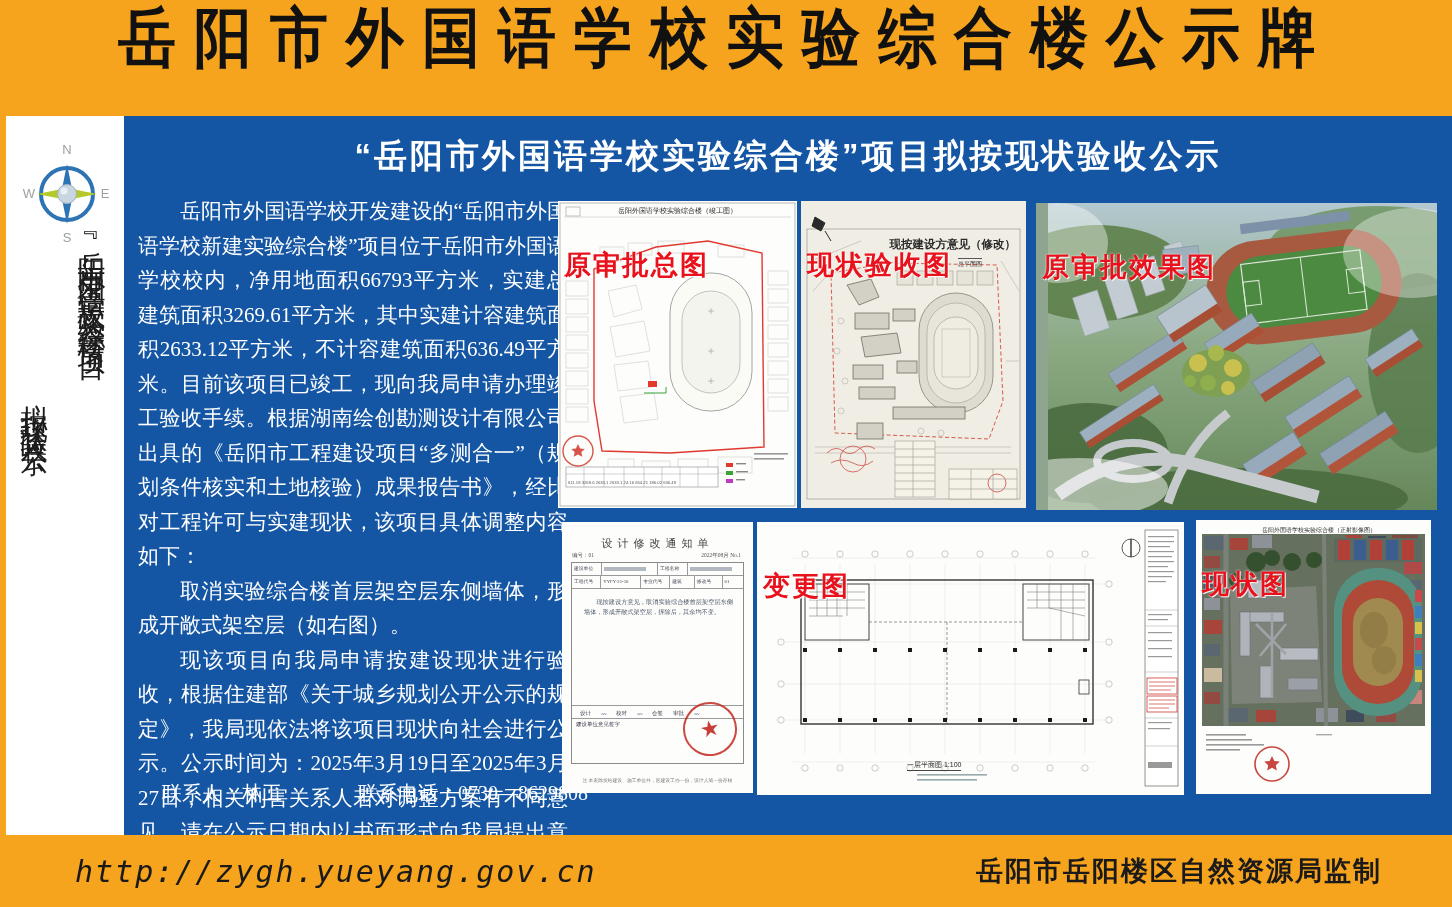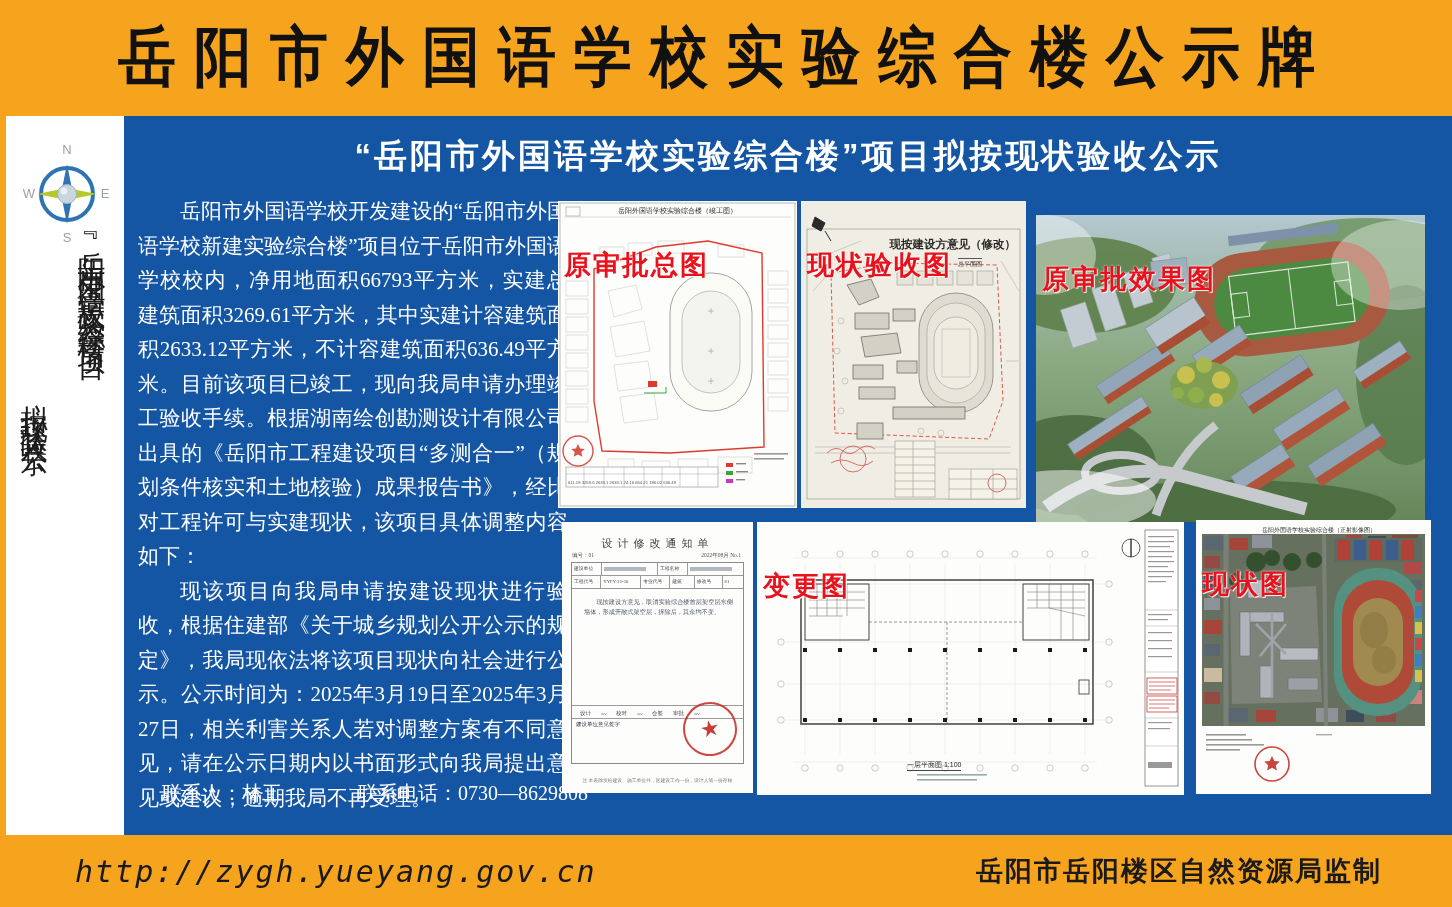--- a/index.html
+++ b/index.html
@@ -3,21 +3,21 @@
 <meta charset="utf-8">
 <style>
   html,body{margin:0;padding:0;background:#444;}
   .poster{position:relative;width:1452px;height:907px;background:#1456A4;overflow:hidden;
           font-family:"Liberation Serif",serif;}
   
   .left-edge{position:absolute;left:0;top:0;width:6px;height:907px;background:#F6A31D;}
 
   
   .header{position:absolute;left:0;top:0;width:1452px;height:116px;background:#F6A31D;
-          display:flex;align-items:center;justify-content:center;}
+          display:flex;align-items:flex-start;justify-content:center;}
   .header h1{margin:0;font-family:"Liberation Sans",sans-serif;font-weight:900;color:#111;
              font-size:58px;letter-spacing:18px;white-space:nowrap;transform:scaleY(1.12);}
 
   
   .sidebar{position:absolute;left:6px;top:116px;width:118px;height:719px;background:#fff;}
   .compass{position:absolute;left:14px;top:22px;}
   .vtext{writing-mode:vertical-rl;text-orientation:upright;color:#1c1c1c;white-space:nowrap;}
   .vmain{position:absolute;top:106px;right:14px;font-size:28px;letter-spacing:7px;}
   .vsub{position:absolute;top:266px;left:10px;font-size:27px;letter-spacing:7px;}
 
@@ -35,21 +35,21 @@
   
   .panel{position:absolute;margin:0;padding:0;background:#fdfdfb;}
   .panel svg{display:block;}
   .panel-label{position:absolute;top:6px;left:6px;font-family:"Liberation Sans",sans-serif;
                font-weight:900;font-size:27px;letter-spacing:2px;color:#E8111C;white-space:nowrap;
                text-shadow:0 0 2px rgba(255,255,255,.95),1px 1px 0 rgba(255,255,255,.85);margin-top:40px;}
   .dwg-title{position:absolute;font-family:"Liberation Sans",sans-serif;color:#2a2a2a;white-space:nowrap;}
 
   #p1{left:434px;top:85px;width:239px;height:307px;}
   #p2{left:677px;top:85px;width:225px;height:307px;background:#f0ede5;}
-  #p3{left:912px;top:99px;width:335px;height:307px;background:#8fa58f;}
+  #p3{left:912px;top:87px;width:335px;height:307px;background:#8fa58f;padding-left:12px;}
   #p4{left:438px;top:406px;width:191px;height:271px;}
   #p5{left:633px;top:406px;width:427px;height:273px;}
   #p6{left:1072px;top:404px;width:235px;height:274px;}
 
   #p1 .dwg-title{top:5px;left:50%;transform:translateX(-50%);font-size:7px;}
   #p2 .dwg-title{top:36px;right:10px;font-size:11.5px;font-weight:bold;}
   #p2 .dwg-sub{position:absolute;top:57px;right:44px;font-size:6px;color:#333;
                font-family:"Liberation Sans",sans-serif;border-top:.8px solid #555;padding-top:1px;}
   #p6 .dwg-title{top:6px;left:66px;font-size:6px;}
   #p5 .caption{position:absolute;left:150px;top:238px;font-size:7px;color:#222;
@@ -111,20 +111,21 @@
     </svg>
     <div class="vtext vmain">『岳阳市外国语学校实验综合楼』项目</div>
     <div class="vtext vsub">拟按现状验收公示</div>
   </aside>
 
   <main class="main">
     <h2 class="main-title">“岳阳市外国语学校实验综合楼”项目拟按现状验收公示</h2>
 
     <div class="notice">
       <p>岳阳市外国语学校开发建设的“岳阳市外国语学校新建实验综合楼”项目位于岳阳市外国语学校校内，净用地面积66793平方米，实建总建筑面积3269.61平方米，其中实建计容建筑面积2633.12平方米，不计容建筑面积636.49平方米。目前该项目已竣工，现向我局申请办理竣工验收手续。根据湖南绘创勘测设计有限公司出具的《岳阳市工程建设项目“多测合一”（规划条件核实和土地核验）成果报告书》，经比对工程许可与实建现状，该项目具体调整内容如下：</p>
+      <p>取消实验综合楼首层架空层东侧墙体，形成开敞式架空层（如右图）。</p>
       <p>现该项目向我局申请按建设现状进行验收，根据住建部《关于城乡规划公开公示的规定》，我局现依法将该项目现状向社会进行公示。公示时间为：2025年3月19日至2025年3月27日，相关利害关系人若对调整方案有不同意见，请在公示日期内以书面形式向我局提出意见或建议，逾期我局不再受理。</p>
     </div>
 
     <div class="contact">
       <span class="c-person"><span>联系人：</span><span>林工</span></span>
       <span class="c-phone"><span>联系电话：</span><span>0730—8629808</span></span>
     </div>
 
     <figure class="panel" id="p1">
       <svg width="239" height="307" viewBox="0 0 239 307">

